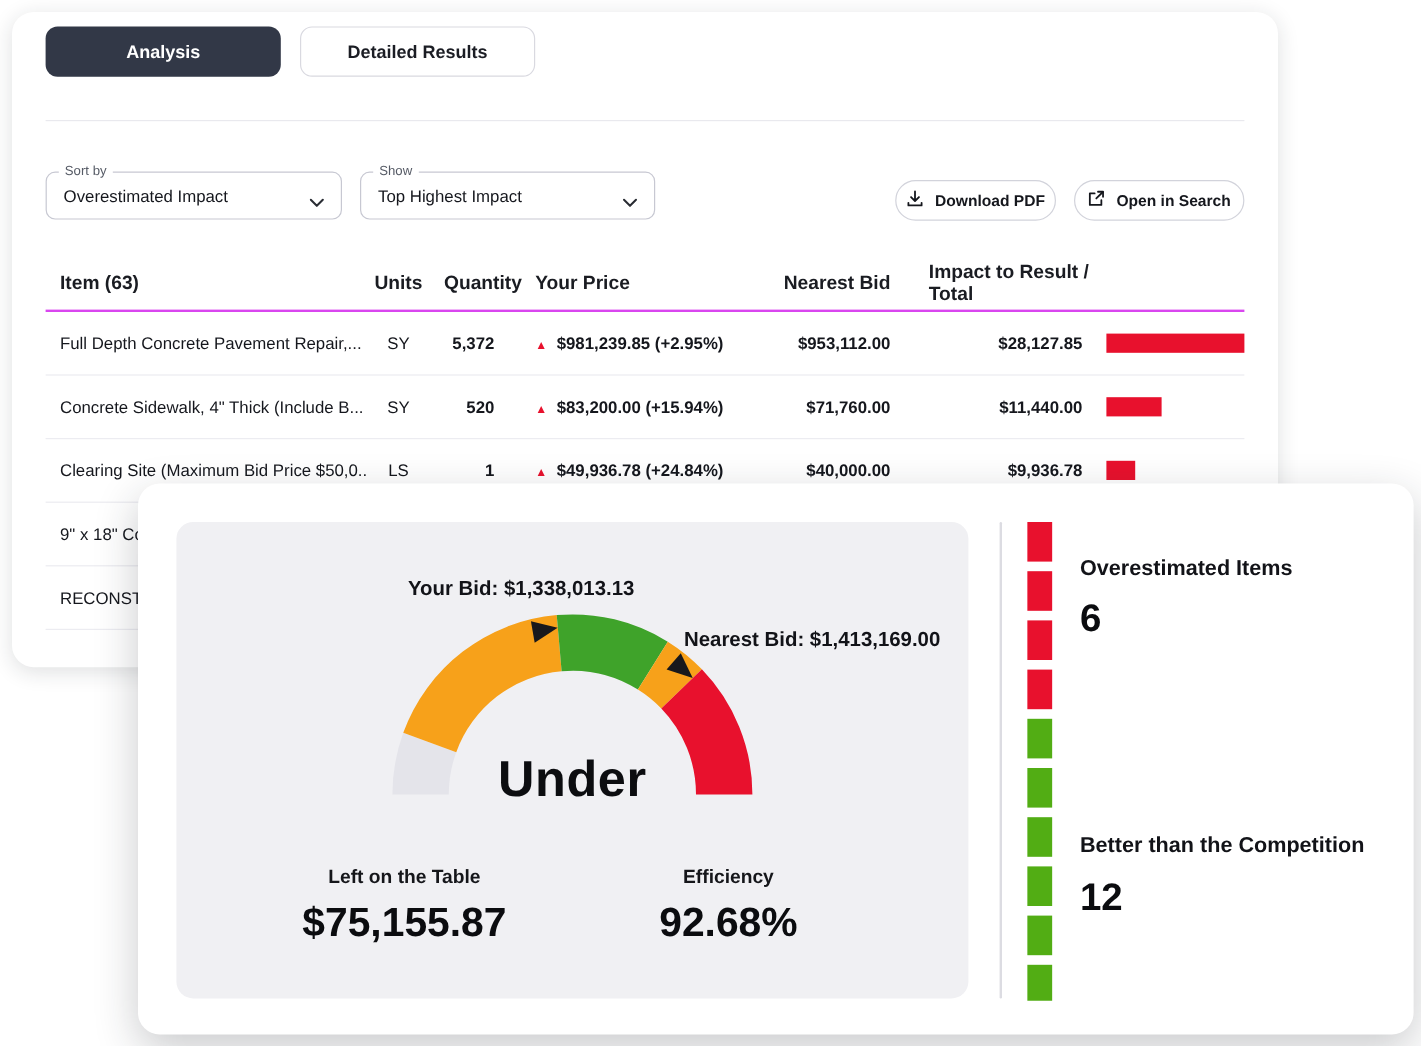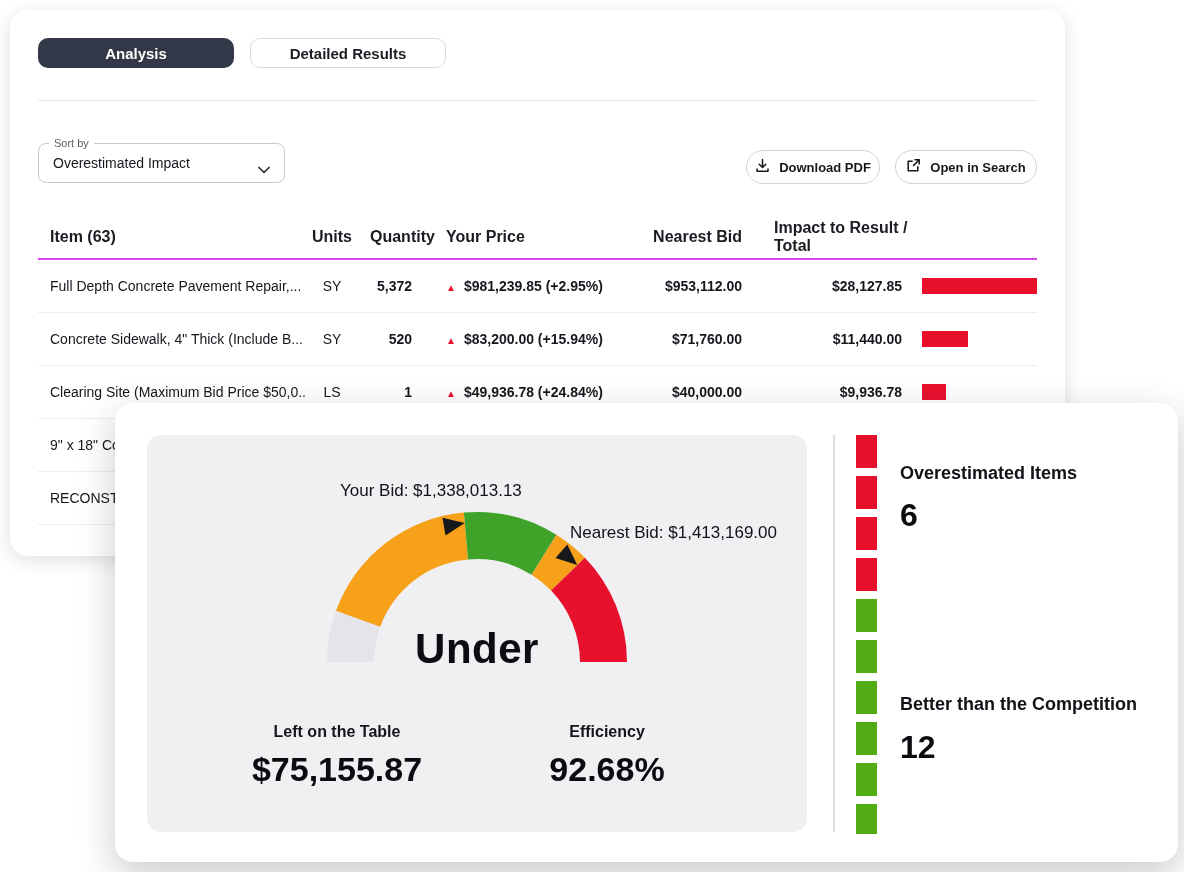--- a/index.html
+++ b/index.html
@@ -9,21 +9,21 @@
     font-family:"Liberation Sans", sans-serif;
     color:#15171d;
     position:relative;
     overflow:hidden;
   }
   .card { position:absolute; background:#fff; border-radius:18px; }
   .card-back { left:10px; top:10px; width:1055px; height:546px; box-shadow:0 4px 18px rgba(30,32,40,.14); }
   .card-front { left:115px; top:403px; width:1063px; height:459px; box-shadow:0 12px 36px rgba(30,32,40,.24); }
 
   
-  .tab { position:absolute; top:28px; height:30px; width:196px; border-radius:10px; font-size:15px; font-family:inherit; cursor:pointer; }
+  .tab { position:absolute; top:12px; height:42px; width:196px; border-radius:10px; font-size:15px; font-family:inherit; cursor:pointer; }
   .tab-active { left:28px; background:#323847; color:#fff; border:none; font-weight:700; }
   .tab-plain { left:240px; background:#fff; color:#1b1d24; border:1px solid #d9d9e0; font-weight:700; }
 
   
   .field { position:absolute; border:1px solid #c7c8d2; border-radius:8px; background:#fff; }
   .field-label { position:absolute; top:-8px; left:10px; font-size:11px; color:#565b66; background:#fff; padding:0 5px; line-height:14px; }
   .search-field { left:742px; top:30px; width:285px; height:40px; }
   .search-field .mag { position:absolute; left:12px; top:12px; }
   .search-field input { position:absolute; left:34px; top:1px; width:240px; height:36px; border:0; outline:none; font-size:14px; font-family:inherit; background:transparent; }
   .select-sort { left:28px; top:133px; width:247px; height:40px; cursor:pointer; }
@@ -52,21 +52,21 @@
   .c-price { padding-left:20px; font-weight:700; white-space:nowrap; }
   .h-price { padding-left:20px; }
   .c-nearest { text-align:right; padding-right:30px; font-weight:600; }
   .c-impact { text-align:right; padding-right:20px; font-weight:600; }
   .h-impact { padding-left:2px; }
   .tri { color:#e8112d; font-size:10px; margin-right:8px; }
   .impact-bar { height:16px; }
 
   
   .panel { position:absolute; left:32px; top:32px; width:660px; height:397px; background:#f0f0f3; border-radius:14px; }
-  .bid-label { position:absolute; font-size:17px; font-weight:400; color:#121318; white-space:nowrap; }
+  .bid-label { position:absolute; font-size:17px; font-weight:700; color:#121318; white-space:nowrap; }
   .your-bid { left:193px; top:46px; }
   .nearest-bid { left:423px; top:88px;text-align:center; }
   .gauge { position:absolute; left:150px; top:57px; }
   .gauge-status { position:absolute; left:165px; top:190px; width:330px; text-align:center; font-size:42px; font-weight:700; color:#0c0d10; letter-spacing:.5px; }
   .stat { position:absolute; text-align:center; }
   .stat-left { left:40px; top:288px; width:300px; }
   .stat-eff { left:330px; top:288px; width:260px; }
   .stat .label { font-size:16px; font-weight:700; color:#15161a; }
   .stat .value { margin-top:9px; font-size:34px; font-weight:700; color:#0b0c0f;text-align:center; }
 
@@ -96,20 +96,29 @@
     <div class="field select-sort">
       <span class="field-label">Sort by</span>
       <span class="select-value">Overestimated Impact</span>
       <span class="chevron">
         <svg width="12" height="8" viewBox="0 0 12 8">
             <polyline points="1,1.5 6,6.5 11,1.5" fill="none" stroke="#2a2d34" stroke-width="1.7" stroke-linecap="round" stroke-linejoin="round"></polyline>
           </svg>
       </span>
     </div>
 
+    <div class="field select-show">
+      <span class="field-label">Show</span>
+      <span class="select-value">Top Highest Impact</span>
+      <span class="chevron">
+        <svg width="12" height="8" viewBox="0 0 12 8">
+            <polyline points="1,1.5 6,6.5 11,1.5" fill="none" stroke="#2a2d34" stroke-width="1.7" stroke-linecap="round" stroke-linejoin="round"></polyline>
+          </svg>
+      </span>
+    </div>
 
     <button class="pill btn-download">
       <span>
         <svg width="15" height="15" viewBox="0 0 15 15">
             <path d="M7.5 1.5v7.5M4.2 6.2l3.3 3.3 3.3-3.3" fill="none" stroke="#15171d" stroke-width="1.5" stroke-linecap="round" stroke-linejoin="round"></path>
             <path d="M2 11v2.2h11V11" fill="none" stroke="#15171d" stroke-width="1.5" stroke-linecap="round" stroke-linejoin="round"></path>
           </svg>
       </span>
       <span>Download PDF</span>
     </button>

